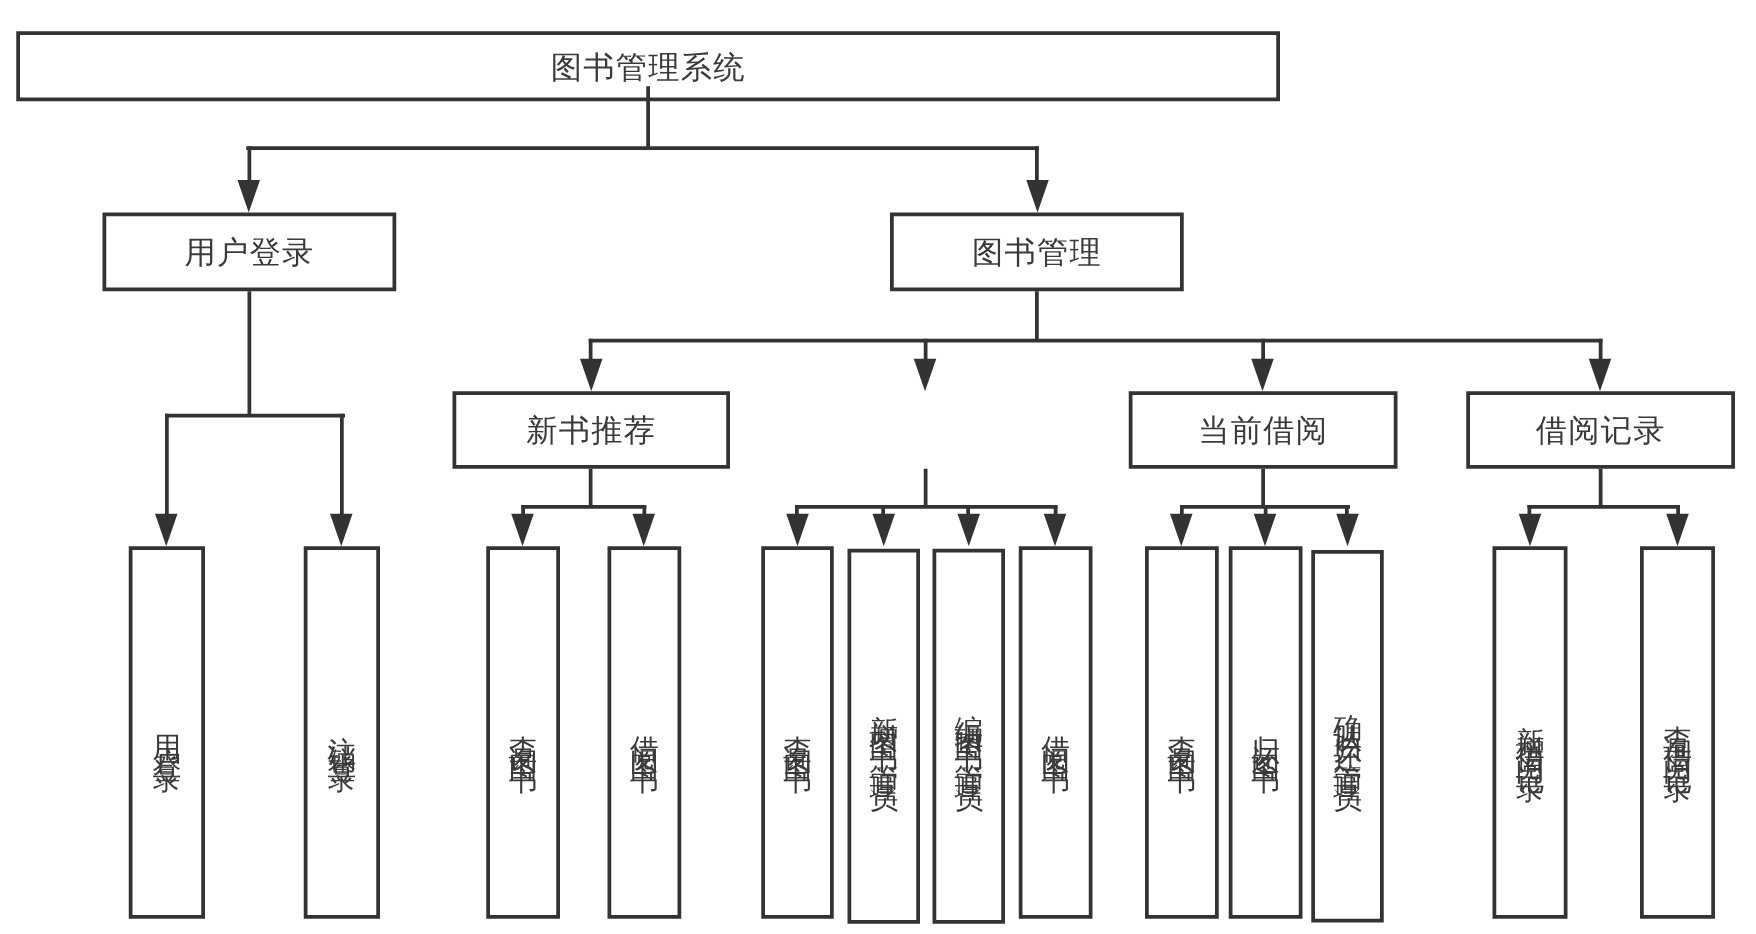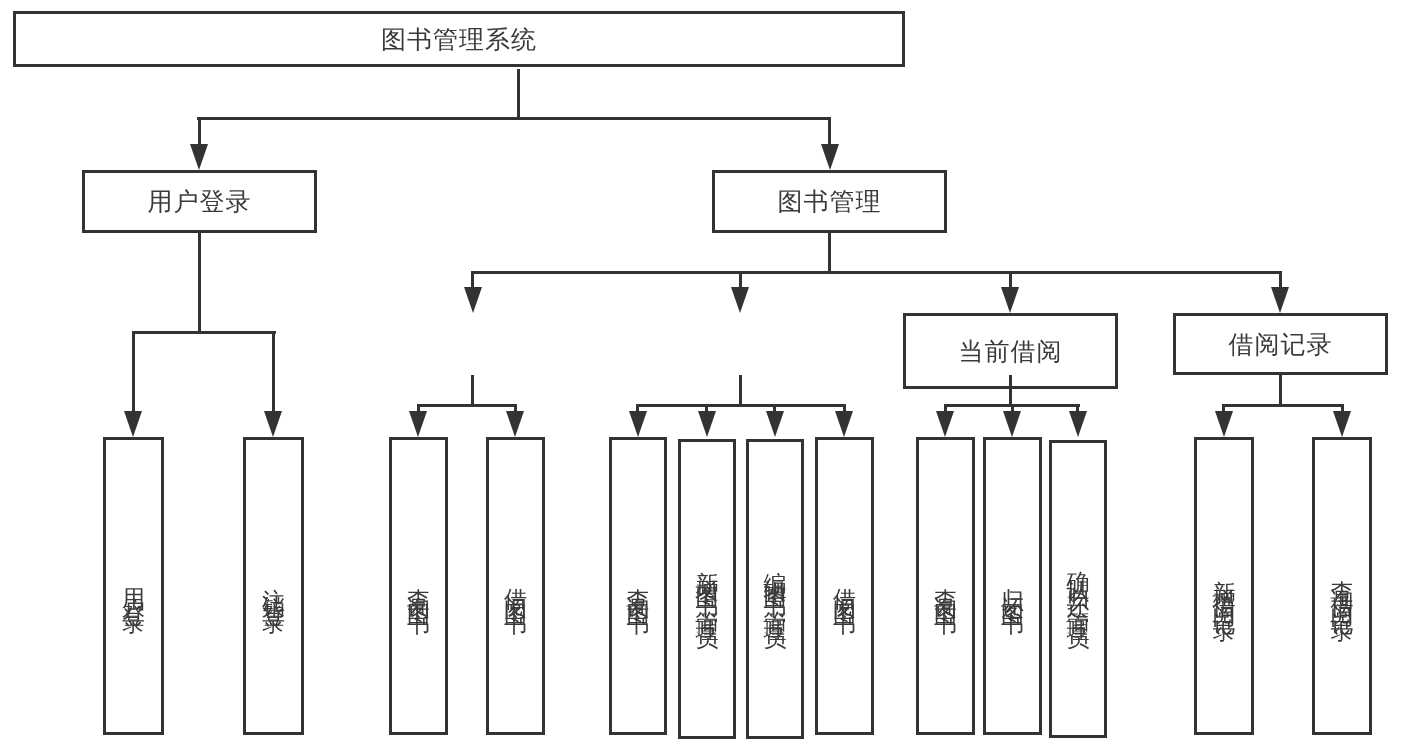--- a/index.html
+++ b/index.html
@@ -51,21 +51,21 @@
     font-size: 20px;
     color: rgba(240, 103, 94, 0.72);
     white-space: nowrap;
   }
 </style>
 </head>
 <body>
 
 <div id="canvas">
 
-  <div class="box hbox" style="left:13px; top:11px; width:892px; height:56px;justify-content:center;">
+  <div class="box hbox" style="left:13px; top:25px; width:1011px; height:56px;justify-content:center;">
     <span>图书管理系统</span>
   </div>
 
   <div class="vline" style="left:517px; top:69px; height:50px;"></div>
   <div class="hline" style="left:197px; top:117px; width:634px;"></div>
   <div class="vline" style="left:198px; top:117px; height:30px;"></div>
   <div class="arrow" style="left:190px; top:144px;"></div>
   <div class="vline" style="left:828px; top:117px; height:30px;"></div>
   <div class="arrow" style="left:821px; top:144px;"></div>
 
@@ -87,21 +87,24 @@
   <div class="hline" style="left:471px; top:271px; width:811px;"></div>
   <div class="vline" style="left:471px; top:271px; height:18px;"></div>
   <div class="arrow" style="left:464px; top:287px;"></div>
   <div class="vline" style="left:739px; top:271px; height:18px;"></div>
   <div class="arrow" style="left:731px; top:287px;"></div>
   <div class="vline" style="left:1009px; top:271px; height:18px;"></div>
   <div class="arrow" style="left:1001px; top:287px;"></div>
   <div class="vline" style="left:1279px; top:271px; height:18px;"></div>
   <div class="arrow" style="left:1271px; top:287px;"></div>
 
-  <div class="box hbox" style="left:903px; top:313px; width:215px; height:76px;">
+  <div class="box hbox" style="left:362px; top:313px; width:222px; height:62px;">
+    <span>新书推荐</span>
+  </div>
+  <div class="box hbox" style="left:903px; top:313px; width:215px; height:62px;">
     <span>当前借阅</span>
   </div>
   <div class="box hbox" style="left:1173px; top:313px; width:215px; height:62px;">
     <span>借阅记录</span>
   </div>
 
   <div class="vline" style="left:471px; top:375px; height:31px;"></div>
   <div class="hline" style="left:417px; top:404px; width:100px;"></div>
   <div class="vline" style="left:417px; top:404px; height:10px;"></div>
   <div class="arrow" style="left:409px; top:411px;"></div>

